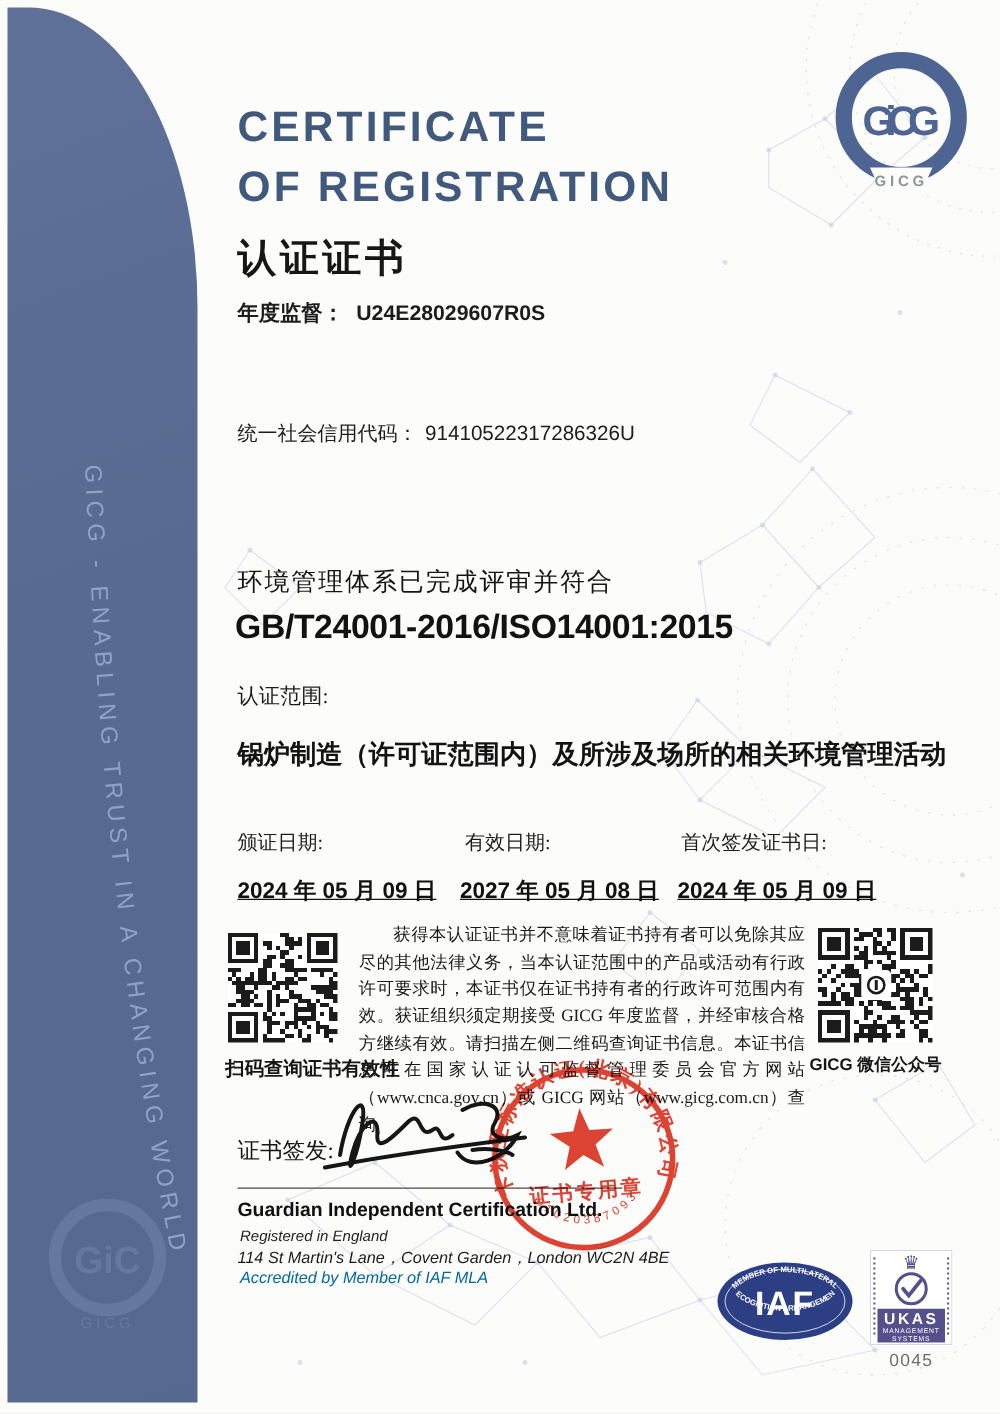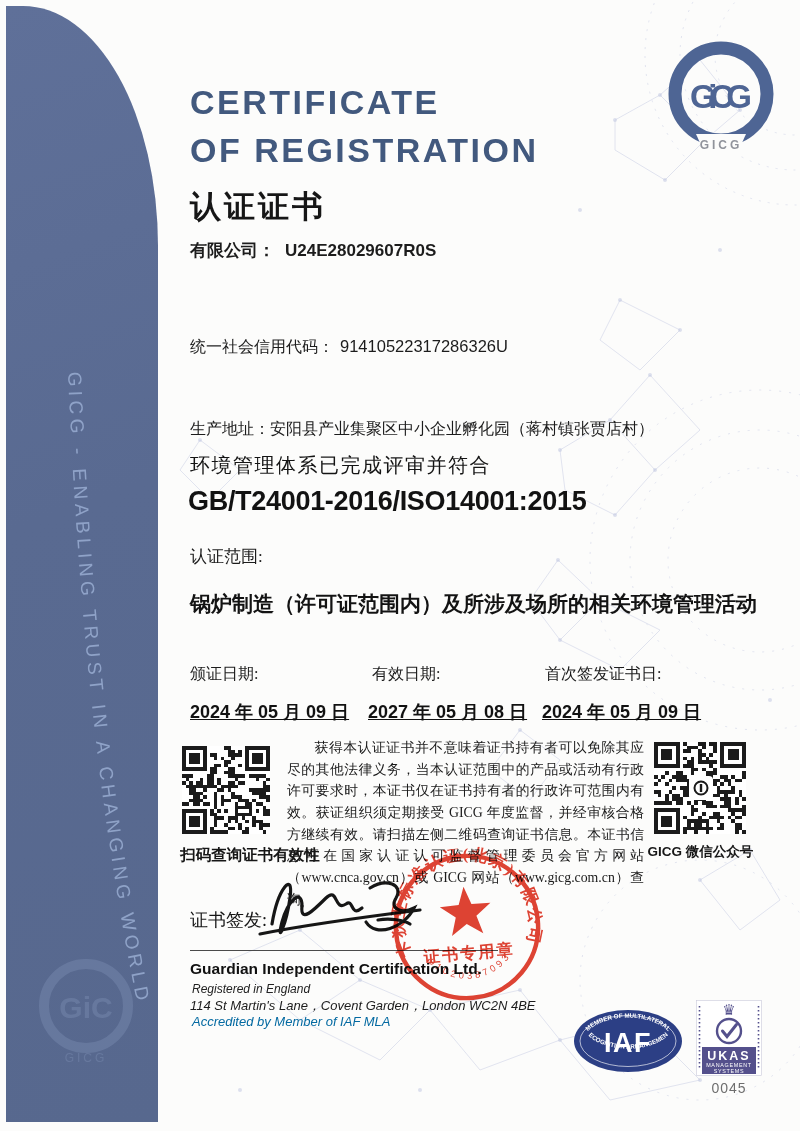--- a/index.html
+++ b/index.html
@@ -140,31 +140,28 @@
     <text x="63" y="113" text-anchor="middle" font-size="12" font-weight="bold" letter-spacing="3" fill="#90939b" font-family="Liberation Sans, sans-serif">GICG</text>
   </svg>
 
   <div class="abs subtitle">认证证书</div>
   <div class="abs title">
     <div>CERTIFICATE</div>
     <div>OF REGISTRATION</div>
   </div>
 
   <div class="abs row certno">
-    <span class="lbl" style="font-weight:bold">有限公司：</span><span class="val">U24E28029607R0S</span>
+    <span class="lbl" style="font-weight:bold">年度监督：</span><span class="val">U24E28029607R0S</span>
   </div>
 
 
   <div class="abs row uscc">
     <span class="lbl">统一社会信用代码：</span><span class="val">91410522317286326U</span>
   </div>
 
-  <div class="abs row addr2">
-    <span class="lbl">生产地址：</span><span class="lbl">安阳县产业集聚区中小企业孵化园（蒋村镇张贾店村）</span>
-  </div>
 
   <div class="abs assessment">环境管理体系已完成评审并符合</div>
   <div class="abs standard">GB/T24001-2016/ISO14001:2015</div>
 
   <div class="abs scopelbl">认证范围:</div>
   <div class="abs scopetext">锅炉制造（许可证范围内）及所涉及场所的相关环境管理活动</div>
 
   <div class="abs datelbl" style="left:190px;top:664px;">颁证日期:</div>
   <div class="abs dateval" style="left:190px;top:700px;">2024 年 05 月 09 日</div>
   <div class="abs datelbl" style="left:372px;top:664px;">有效日期:</div>

